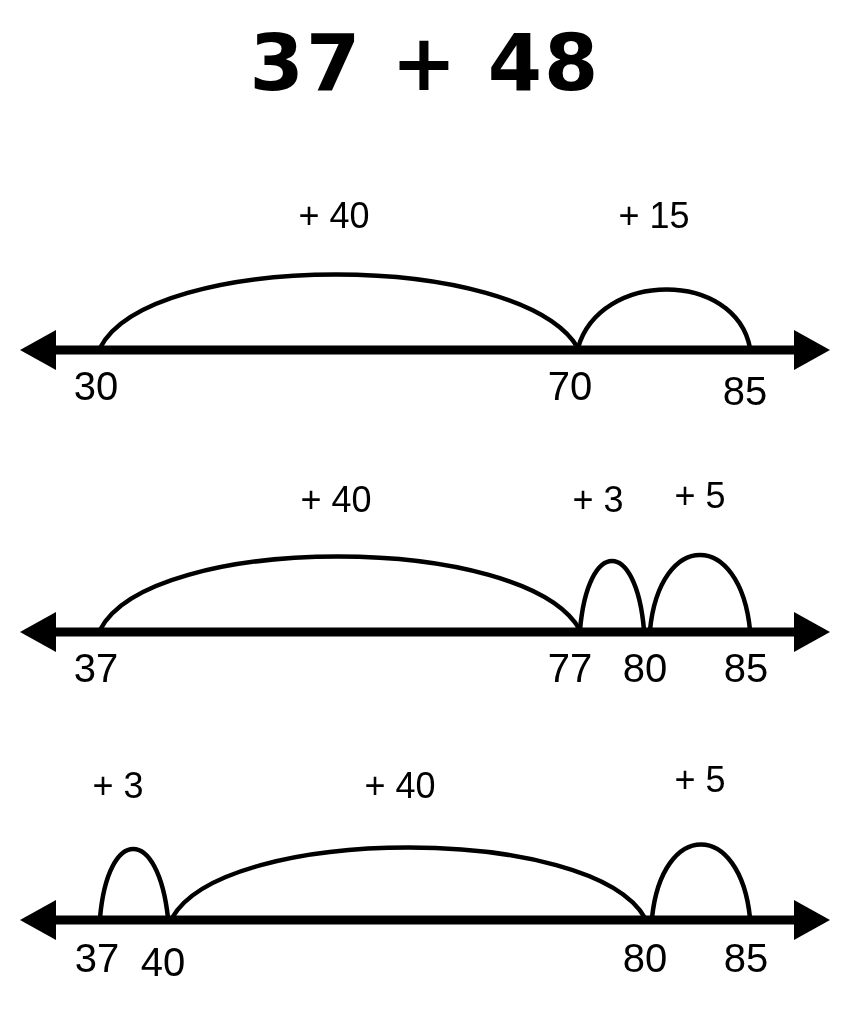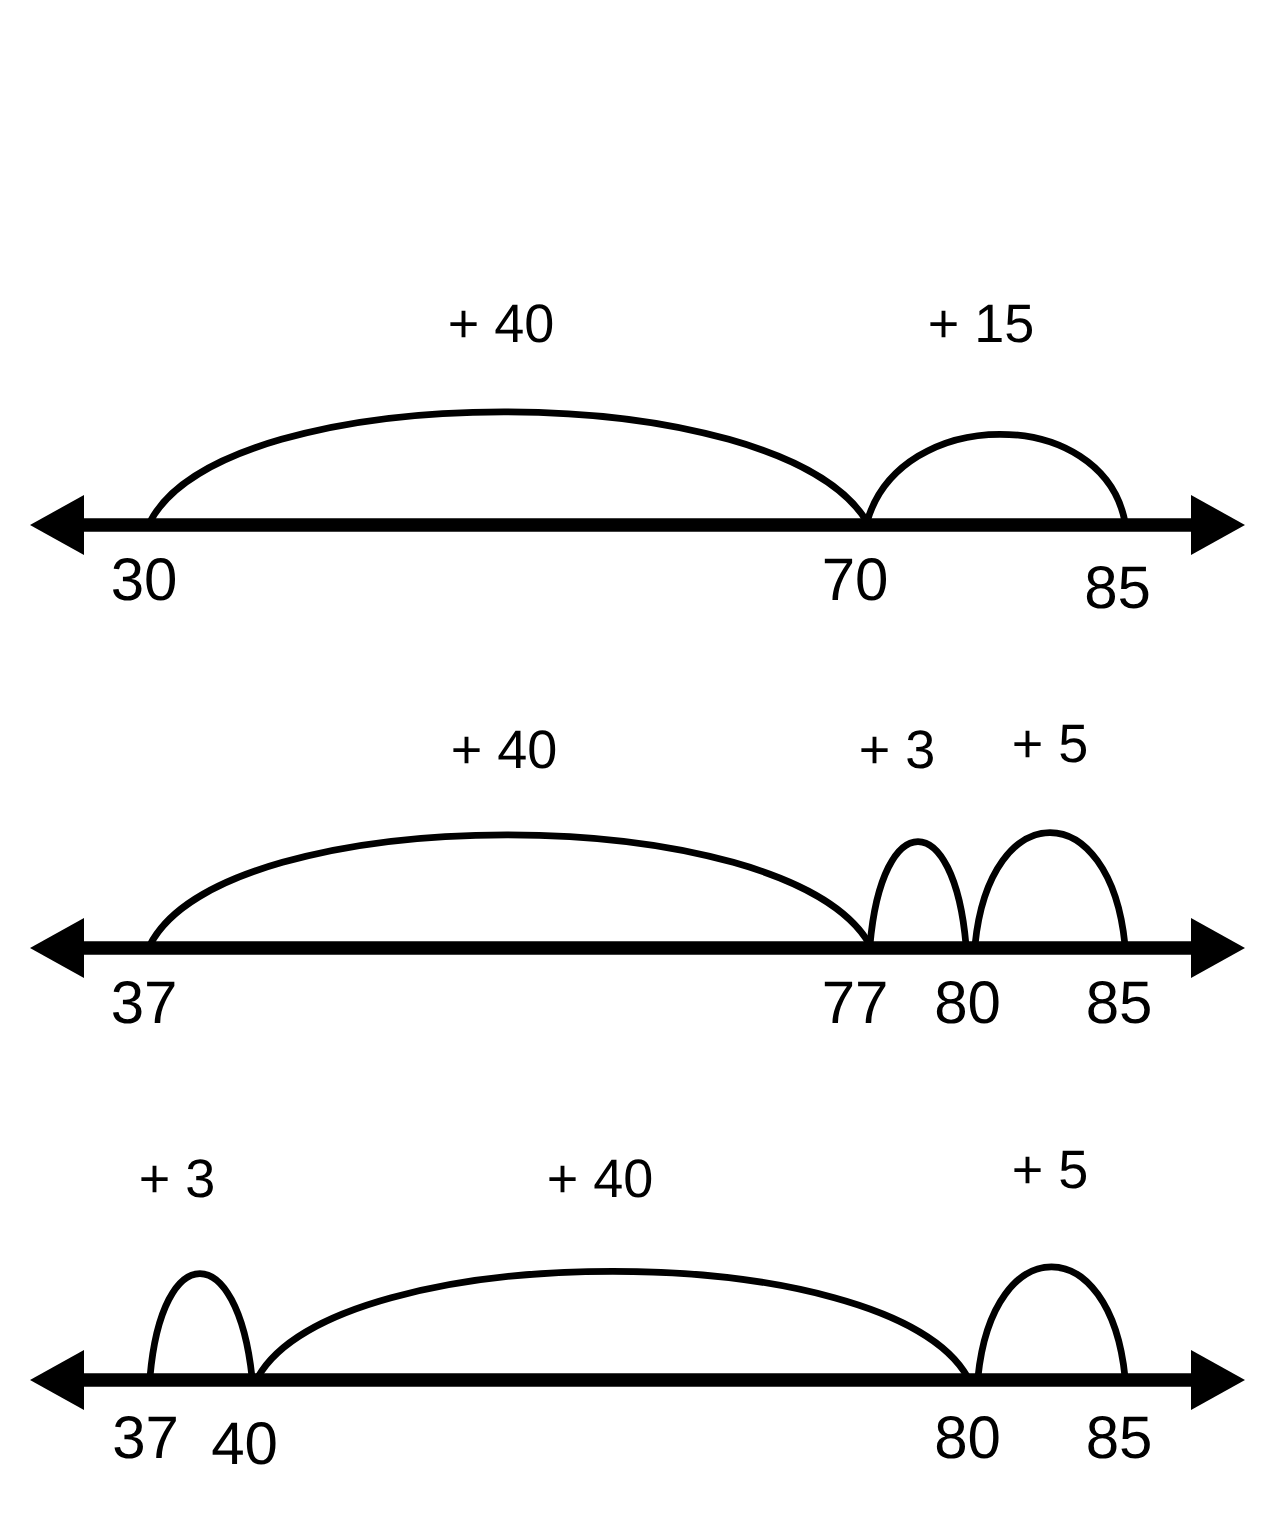--- a/index.html
+++ b/index.html
@@ -71,20 +71,21 @@
   }
   .arrow-head {
     fill: #000000;
   }
 </style>
 </head>
 <body>
 
 <div class="page">
 
+  <div class="title">37 + 48</div>
 
   <div class="numberline-block nl-1">
     <svg width="850" height="250" viewBox="0 0 850 250">
 
       <line class="axis-line" x1="45" y1="180" x2="805" y2="180"></line>
       <polygon class="arrow-head" points="20,180 56,160 56,200"></polygon>
       <polygon class="arrow-head" points="830,180 794,160 794,200"></polygon>
 
       <path class="arc" d="M 100,178 C 150,80 520,80 578,178"></path>
       <path class="arc" d="M 578,178 C 600,100 735,100 750,178"></path>

